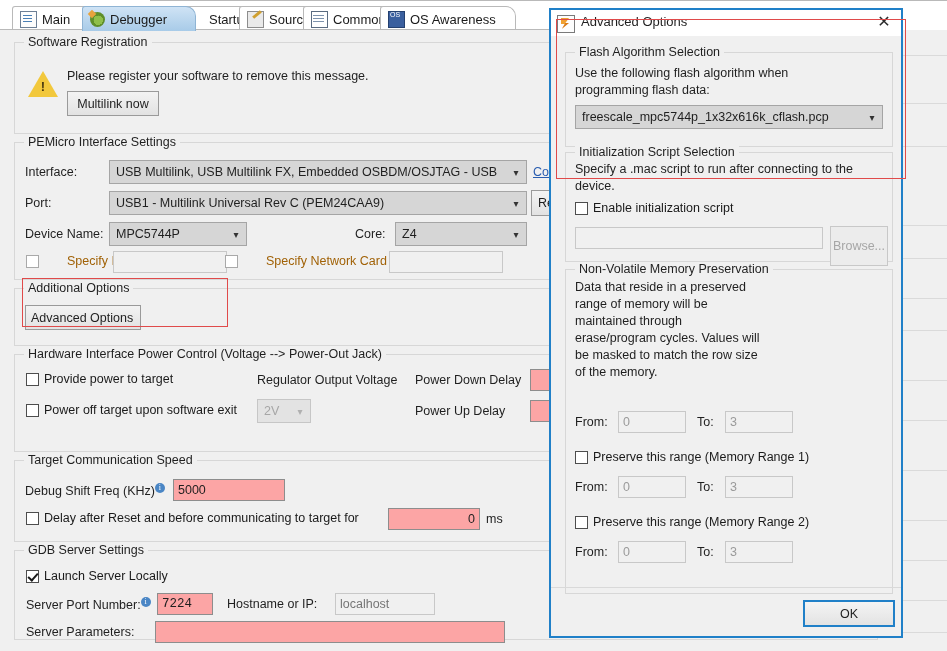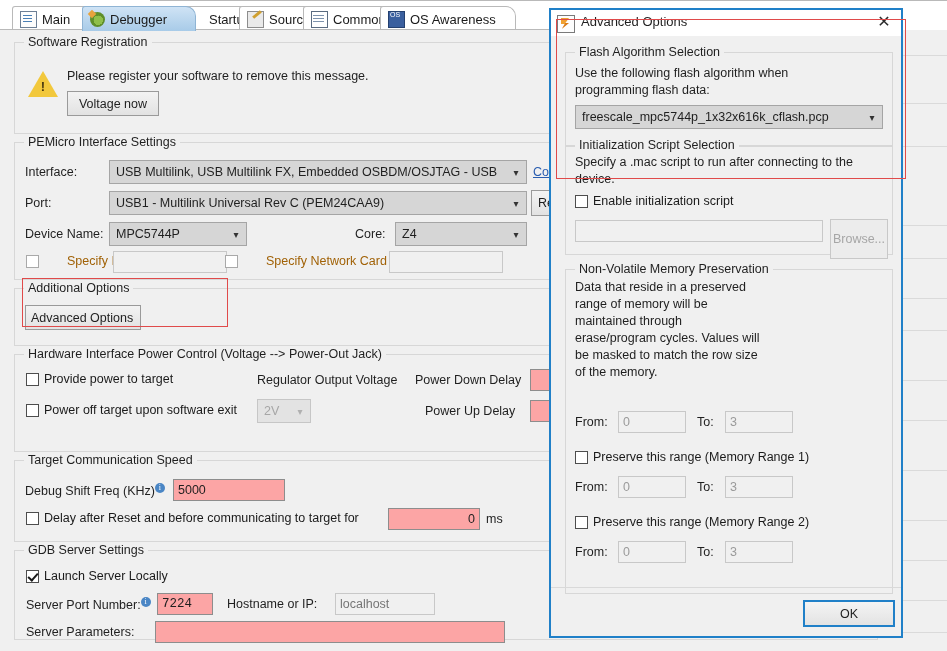--- a/index.html
+++ b/index.html
@@ -211,21 +211,21 @@
   </div>
 </div>
 
 <div id="form">
 
   <div class="grp" style="left:14px;top:12px;width:862px;height:90px;">
     <span class="gtitle">Software Registration</span>
     <div id="warn-icon" style="left:13px;top:28px;"></div>
     <span class="lbl" style="left:52px;top:26px;">Please register your software to remove this message.</span>
     <div class="btn" style="left:52px;top:48px;width:92px;height:25px;">
-      <span>Voltage now</span>
+      <span>Multilink now</span>
     </div>
   </div>
 
   <div class="grp" style="left:14px;top:112px;width:862px;height:136px;">
     <span class="gtitle">PEMicro Interface Settings</span>
 
     <span class="lbl" style="left:10px;top:22px;">Interface:</span>
     <div class="combo" style="left:94px;top:17px;width:418px;">
       <span class="ctext">USB Multilink, USB Multilink FX, Embedded OSBDM/OSJTAG - USB</span>
       <span class="carrow">▾</span>
@@ -285,21 +285,21 @@
 
     <span class="lbl" style="left:242px;top:18px;">Regulator Output Voltage</span>
     <div class="combo dis" style="left:242px;top:44px;width:54px;">
       <span class="ctext">2V</span>
       <span class="carrow">▾</span>
     </div>
 
     <span class="lbl" style="left:400px;top:18px;">Power Down Delay</span>
     <input type="text" class="num" style="left: 515px; top: 14px; width: 46px;" value="2">
 
-    <span class="lbl" style="left:400px;top:49px;margin-left:10px;">Power Up Delay</span>
+    <span class="lbl" style="left:400px;top:49px;">Power Up Delay</span>
     <input type="text" class="num" style="left: 515px; top: 45px; width: 46px;" value="10">
   </div>
 
   <div class="grp" style="left:14px;top:430px;width:862px;height:80px;">
     <span class="gtitle">Target Communication Speed</span>
     <span class="lbl" style="left:10px;top:22px;">
       <span>Debug Shift Freq (KHz)</span><span class="info-i">i</span>
     </span>
     <input type="text" style="left: 158px; top: 18px; width: 112px;" value="5000">
 
@@ -343,21 +343,21 @@
     <div class="grp" style="left:14px;top:16px;width:326px;height:93px;">
       <span class="gtitle">Flash Algorithm Selection</span>
       <span class="dtext" style="left:9px;top:12px;">Use the following flash algorithm when
 programming flash data:</span>
       <div class="combo" style="left:9px;top:52px;width:308px;">
         <span class="ctext">freescale_mpc5744p_1x32x616k_cflash.pcp</span>
         <span class="carrow">▾</span>
       </div>
     </div>
 
-    <div class="grp" style="left:14px;top:109px;width:326px;height:108px;">
+    <div class="grp" style="left:14px;top:116px;width:326px;height:108px;">
       <span class="gtitle">Initialization Script Selection</span>
       <span class="dtext" style="left:9px;top:8px;">Specify a .mac script to run after connecting to the
 device.</span>
       <div class="chk" style="left:9px;top:48px;">
         <span class="box"></span>
         <span>Enable initialization script</span>
       </div>
       <input type="text" class="ro" style="left: 9px; top: 74px; width: 248px;" value="">
       <div class="btn dis" style="left:264px;top:73px;width:58px;height:40px;">
         <span>Browse...</span>

